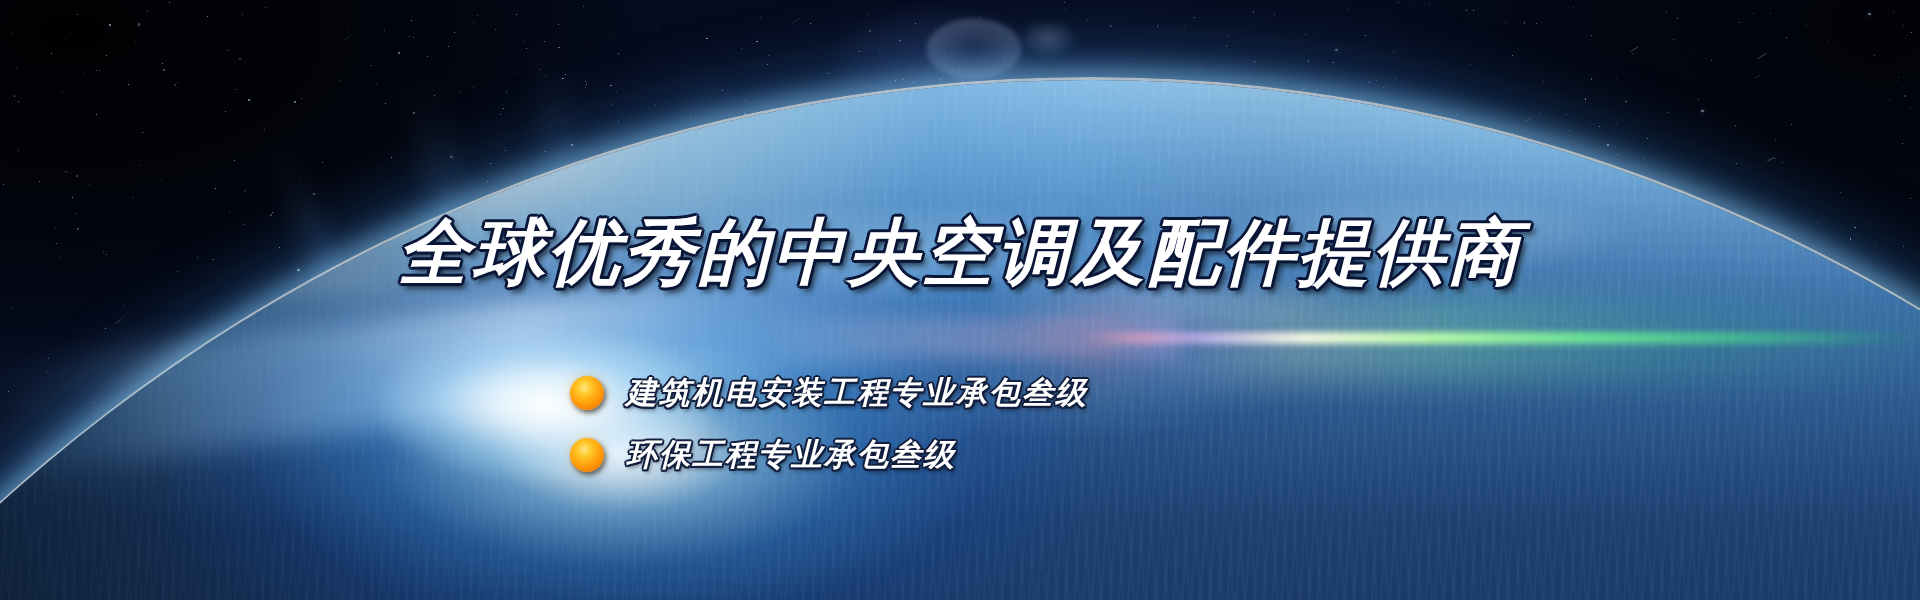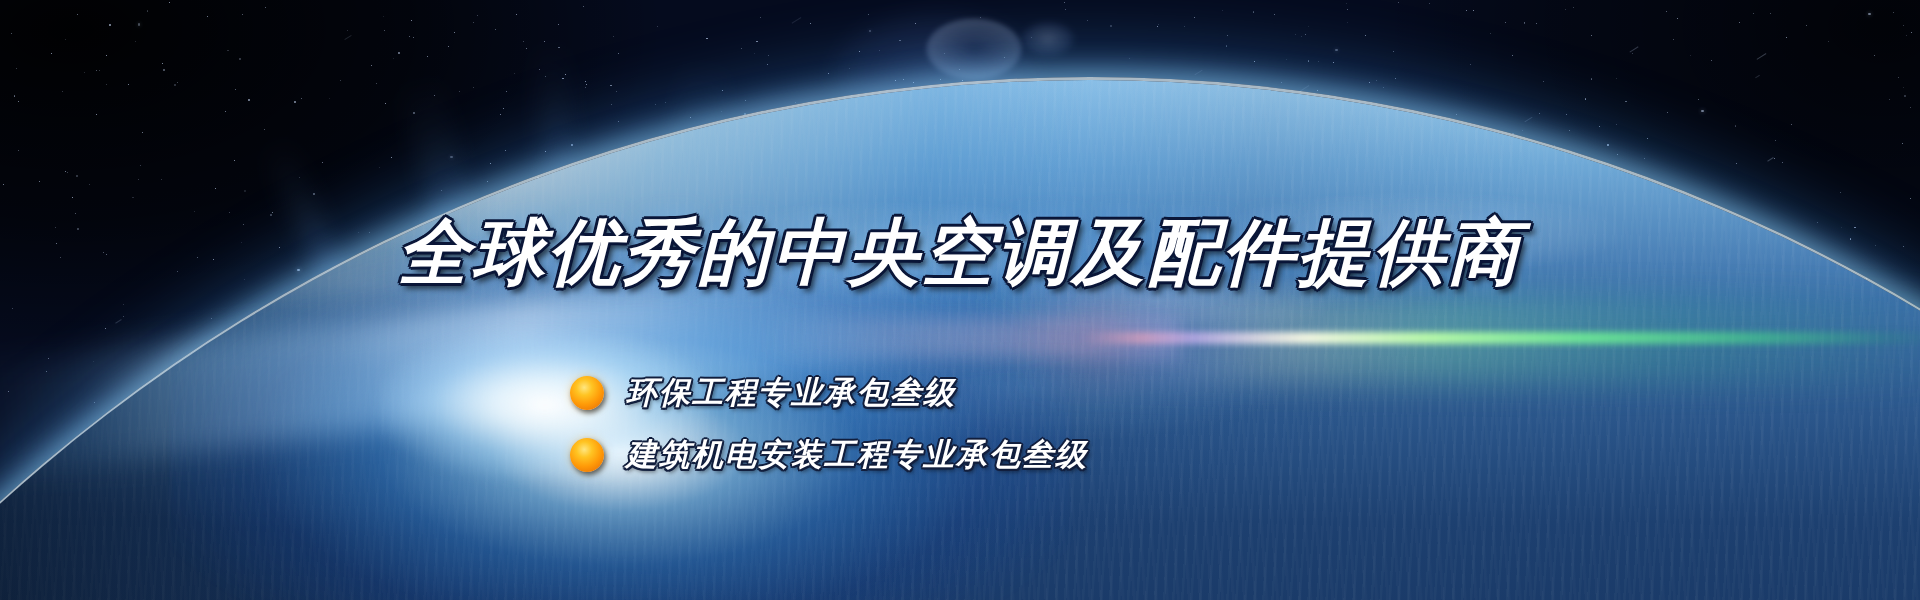--- a/index.html
+++ b/index.html
@@ -792,23 +792,23 @@
   <div class="flare-line"></div>
 
   <div class="content">
 
     <div class="headline">全球优秀的中央空调及配件提供商</div>
 
     <div class="bullets">
 
       <div class="bullet">
         <span class="dot"></span>
-        <span class="bullet-text">环保工程专业承包叁级</span>
+        <span class="bullet-text">建筑机电安装工程专业承包叁级</span>
       </div>
 
       <div class="bullet">
         <span class="dot"></span>
-        <span class="bullet-text">建筑机电安装工程专业承包叁级</span>
+        <span class="bullet-text">环保工程专业承包叁级</span>
       </div>
 
     </div>
   </div>
 </div>
 
 </body></html>

